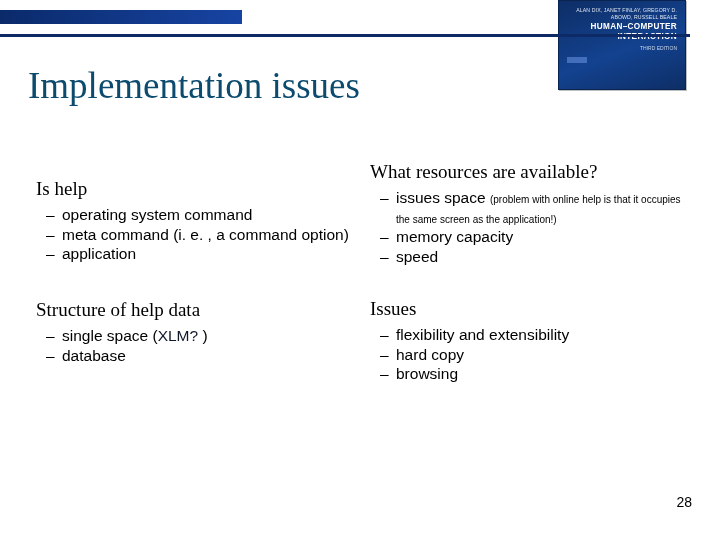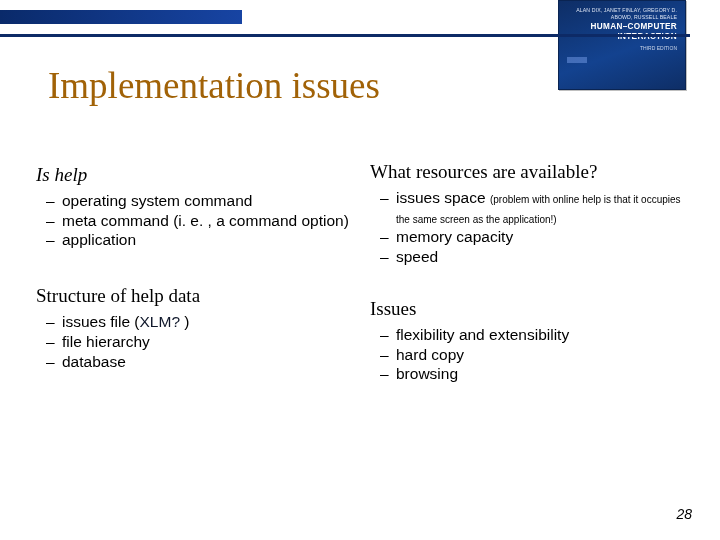--- a/index.html
+++ b/index.html
@@ -87,47 +87,47 @@
   }
   .bookrule {
     position: absolute;
     top: 34px; right: 30px;
     width: 136px; height: 3px;
     background: #0d2a66;
   }
 
   h1.title {
     position: absolute;
-    left: 48px; top: 64px;
+    left: 28px; top: 64px;
     margin: 0;
     font-family: "Comic Sans MS", "Segoe Script", cursive;
     font-weight: normal;
     font-size: 37px;
-    color: #a16207;
+    color: #0c4a6e;
   }
 
   .columns {
     position: absolute;
     left: 36px; right: 36px;
     top: 160px;
     bottom: 40px;
     display: flex;
     gap: 20px;
   }
   .col {
     width: 50%;
   }
   .section-head {
     font-family: "Comic Sans MS","Segoe Script", cursive;
     font-size: 19px;
     margin: 14px 0 4px 0;
     line-height: 1.25;
   }
   .col.right .section-head:first-child { margin-top: 0; }
-  .col.left  .section-head:first-child { margin-top: 3px; font-style: italic; }
+  .col.left  .section-head:first-child { margin-top: 17px; }
   ul.dash {
     list-style: none;
     padding: 0 0 0 26px;
     margin: 2px 0 16px 0;
   }
   ul.dash > li {
     position: relative;
     font-size: 15.5px;
     line-height: 1.28;
     margin: 0 0;
@@ -140,24 +140,23 @@
   }
   .paren {
     font-size: 10px;
     line-height: 1.3;
   }
   .red { color: #0f172a; }
 
   .pagenum {
     position: absolute;
     right: 28px;
-    bottom: 18px;
+    bottom: 30px;
     font-size: 14px;
     color: #000;
-    font-style: italic;
   }
 </style>
 </head>
 <body>
 
 <div class="slide">
 
   <div class="topbar">
     <div class="topstrip"></div>
   </div>
@@ -179,23 +178,22 @@
       <div class="section-head">Is help</div>
       <ul class="dash">
         <li>operating system command</li>
         <li>meta command (i. e. , a command option)</li>
         <li>application</li>
       </ul>
 
       <div class="section-head" style="margin-top:34px">Structure of help data</div>
       <ul class="dash">
         <li>
-          <span>issues file (</span><span class="red">XLM? </span><span>)</span>
+          <span>single space (</span><span class="red">XLM? </span><span>)</span>
         </li>
-        <li>file hierarchy</li>
         <li>database</li>
       </ul>
     </div>
 
     <div class="col right">
       <div class="section-head">What resources are available?</div>
       <ul class="dash">
         <li>
           <span>issues space </span><span class="paren">(problem with online help is that it occupies the same screen as the application!)</span>
         </li>

